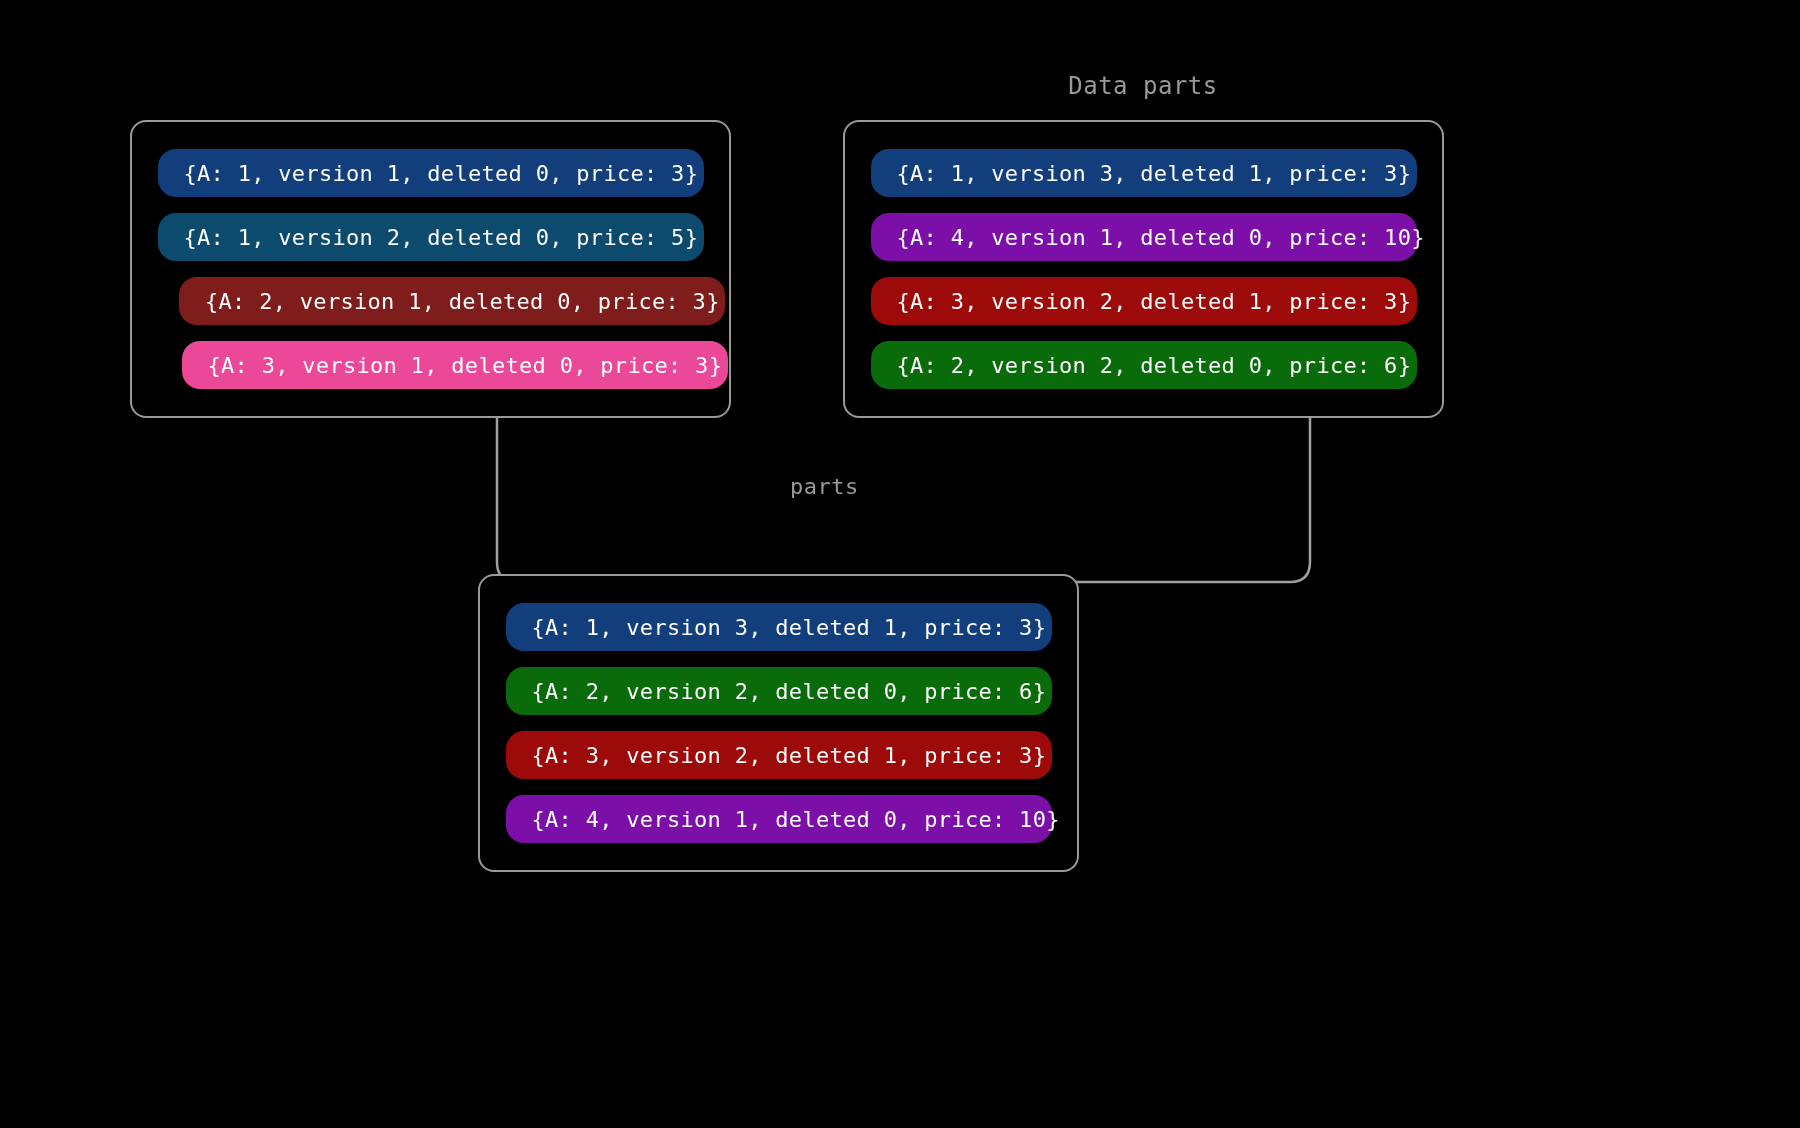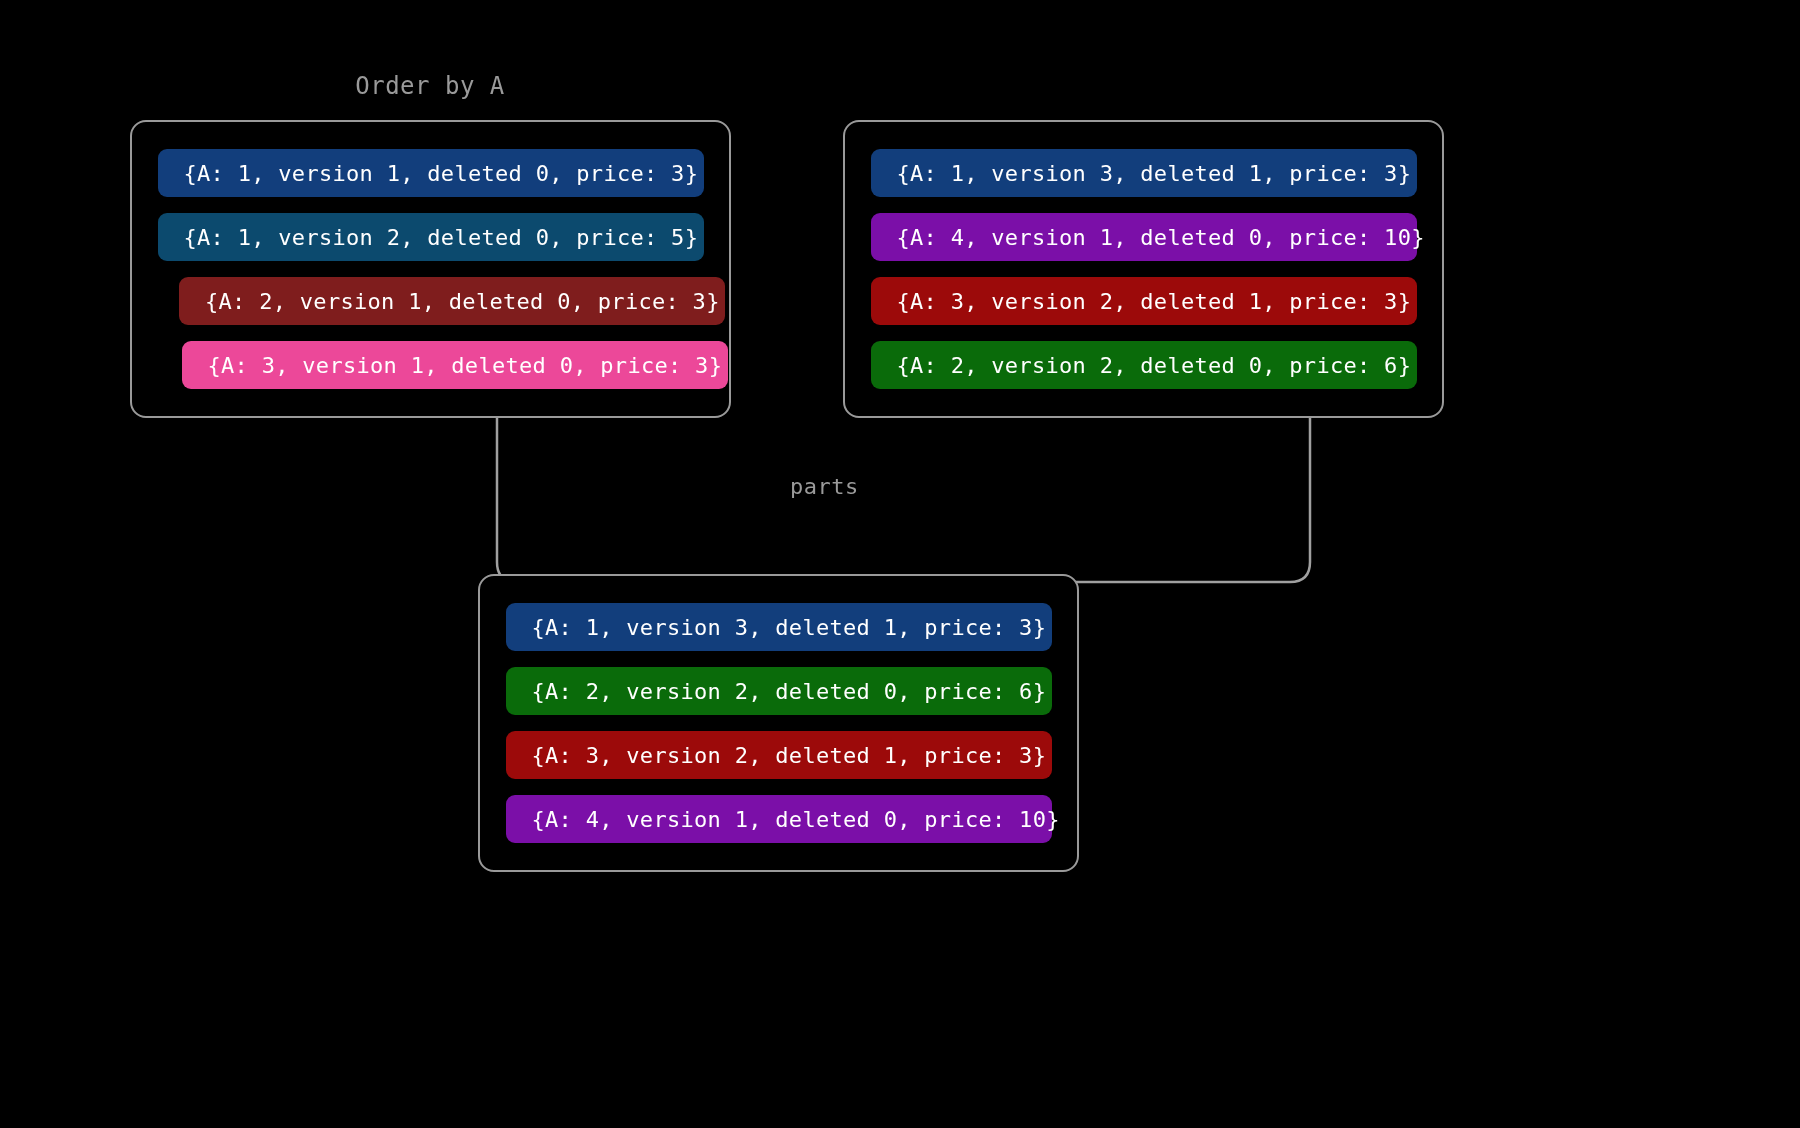--- a/index.html
+++ b/index.html
@@ -63,21 +63,21 @@
     flex-direction: column;
     justify-content: center;
     align-items: center;
     gap: 16px;
   }
 
   
   .pill {
     width: 546px;
     height: 48px;
-    border-radius: 9px;
+    border-radius: 18px;
     display: flex;
     align-items: center;
     box-sizing: border-box;
     padding-left: 26px;
   }
   .pill .txt {
     color: #ffffff;
     font-size: 22px;
     letter-spacing: 0.3px;
     white-space: nowrap;
@@ -108,39 +108,39 @@
       </marker>
     </defs>
 
     <path d="M 497,418 L 497,562 Q 497,582 517,582 L 875,582 Q 895,582 900,600" fill="none" stroke="#a0a0a0" stroke-width="2.5"></path>
 
     <path d="M 1310,418 L 1310,562 Q 1310,582 1290,582 L 925,582 Q 905,582 900,600" fill="none" stroke="#a0a0a0" stroke-width="2.5"></path>
 
     <path d="M 900,598 L 900,642" fill="none" stroke="#a0a0a0" stroke-width="2.5" marker-end="url(#arrowhead)"></path>
   </svg>
 
-  <div class="panel-title" id="title-order">Order by A</div>
 
   <div class="panel" id="panel-order">
     <div class="rows">
       <div class="pill" style="background: rgb(18, 62, 124);">
         <span class="txt">{A: 1, version 1, deleted 0, price: 3}</span>
       </div>
       <div class="pill" style="background: #0c4a6e;">
         <span class="txt">{A: 1, version 2, deleted 0, price: 5}</span>
       </div>
       <div class="pill" style="background: #7f1d1d; margin-left: 43px;">
         <span class="txt">{A: 2, version 1, deleted 0, price: 3}</span>
       </div>
       <div class="pill" style="background: #ec4899; margin-left: 48px;">
         <span class="txt">{A: 3, version 1, deleted 0, price: 3}</span>
       </div>
     </div>
   </div>
 
+  <div class="panel-title" id="title-parts">Data parts</div>
 
   <div class="panel" id="panel-parts">
     <div class="rows">
       <div class="pill" style="background: rgb(18, 62, 124);">
         <span class="txt">{A: 1, version 3, deleted 1, price: 3}</span>
       </div>
       <div class="pill" style="background: rgb(123, 15, 168);">
         <span class="txt">{A: 4, version 1, deleted 0, price: 10}</span>
       </div>
       <div class="pill" style="background: rgb(156, 10, 10);">

